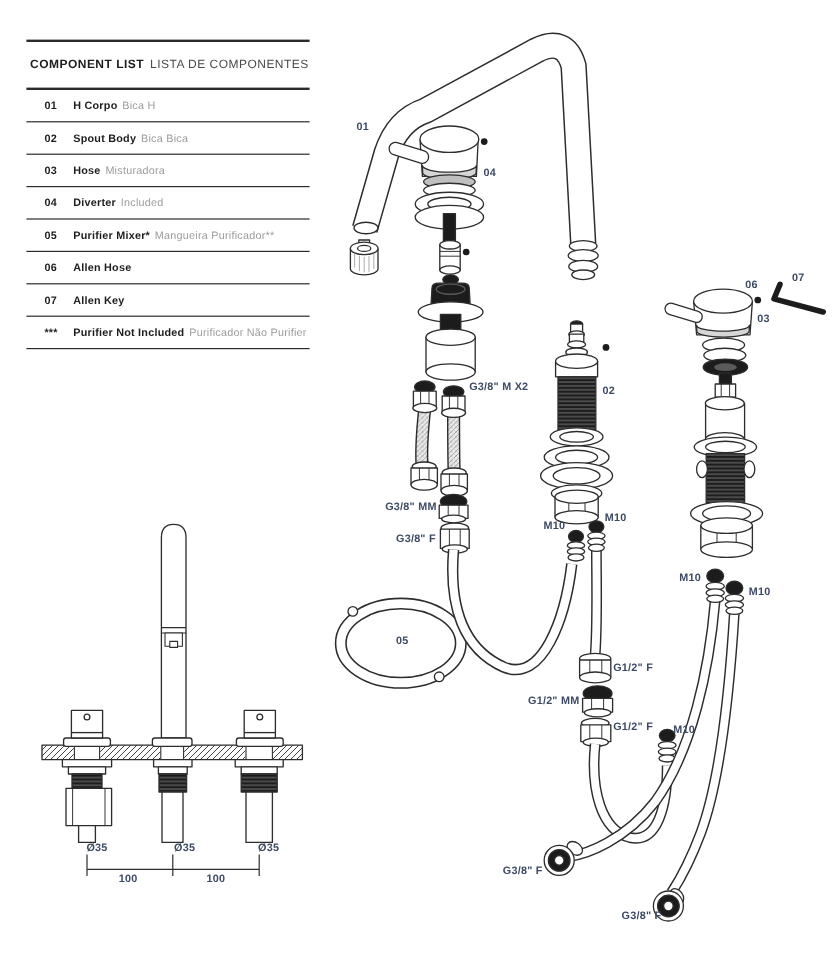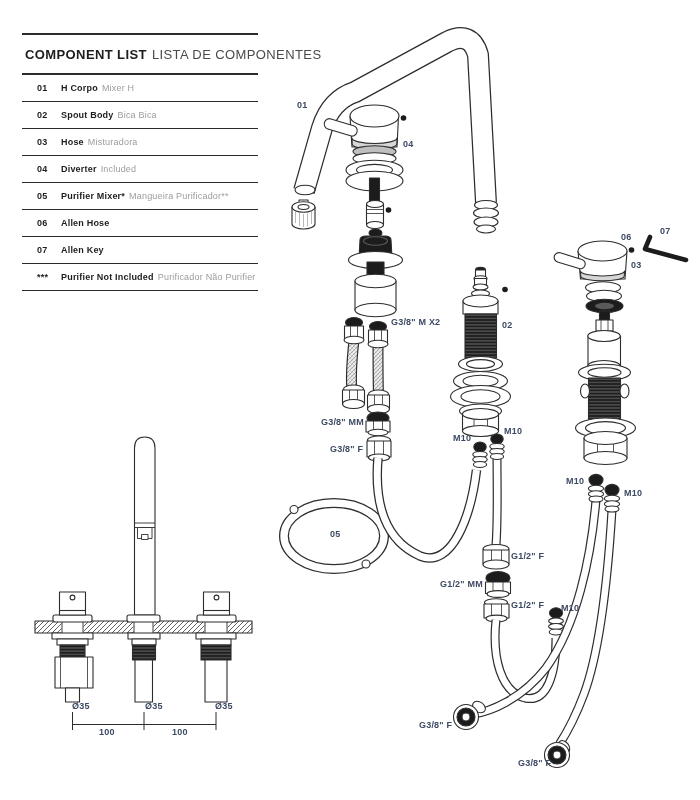--- a/index.html
+++ b/index.html
@@ -4,21 +4,21 @@
 <style>
   html,body{margin:0;padding:0;background:#ffffff;}
   .stage{position:relative;width:700px;height:800px;background:#ffffff;overflow:hidden;
          font-family:"Liberation Sans",sans-serif;}
   svg{position:absolute;left:0;top:0;}
 
   
   #component-list{position:absolute;left:22px;top:33px;width:236px;
     border-top:2px solid #2b2b2b;color:#1d1d1d;}
   .list-header{height:38px;display:flex;align-items:center;padding-left:3px;
-    border-bottom:2px solid #2b2b2b;font-size:13px;letter-spacing:.4px;white-space:nowrap;}
+    border-bottom:2px solid #2b2b2b;font-size:10px;letter-spacing:.4px;white-space:nowrap;}
   .hdr-en{font-weight:bold;margin-right:5px;}
   .hdr-pt{color:#4a4a4a;}
   .comp-row{height:26px;display:flex;align-items:center;
     border-bottom:1.5px solid #2b2b2b;font-size:9px;letter-spacing:.2px;}
   .comp-row .num{width:24px;margin-left:15px;font-weight:bold;flex:none;}
   .comp-row .nm{font-weight:bold;margin-right:4px;white-space:nowrap;}
   .comp-row .tr{color:#9c9c9c;white-space:nowrap;}
 
   
   .plbl{position:absolute;font-size:9px;font-weight:bold;color:#3d4a63;
@@ -307,21 +307,21 @@
   </svg>
 
   <div id="component-list">
     <div class="list-header">
       <span class="hdr-en">COMPONENT LIST</span>
       <span class="hdr-pt">LISTA DE COMPONENTES</span>
     </div>
     <div class="comp-row">
       <span class="num">01</span>
       <span class="nm">H Corpo</span>
-      <span class="tr">Mixer H</span>
+      <span class="tr">Bica H</span>
     </div>
     <div class="comp-row">
       <span class="num">02</span>
       <span class="nm">Spout Body</span>
       <span class="tr">Bica Bica</span>
     </div>
     <div class="comp-row">
       <span class="num">03</span>
       <span class="nm">Hose</span>
       <span class="tr">Misturadora</span>

